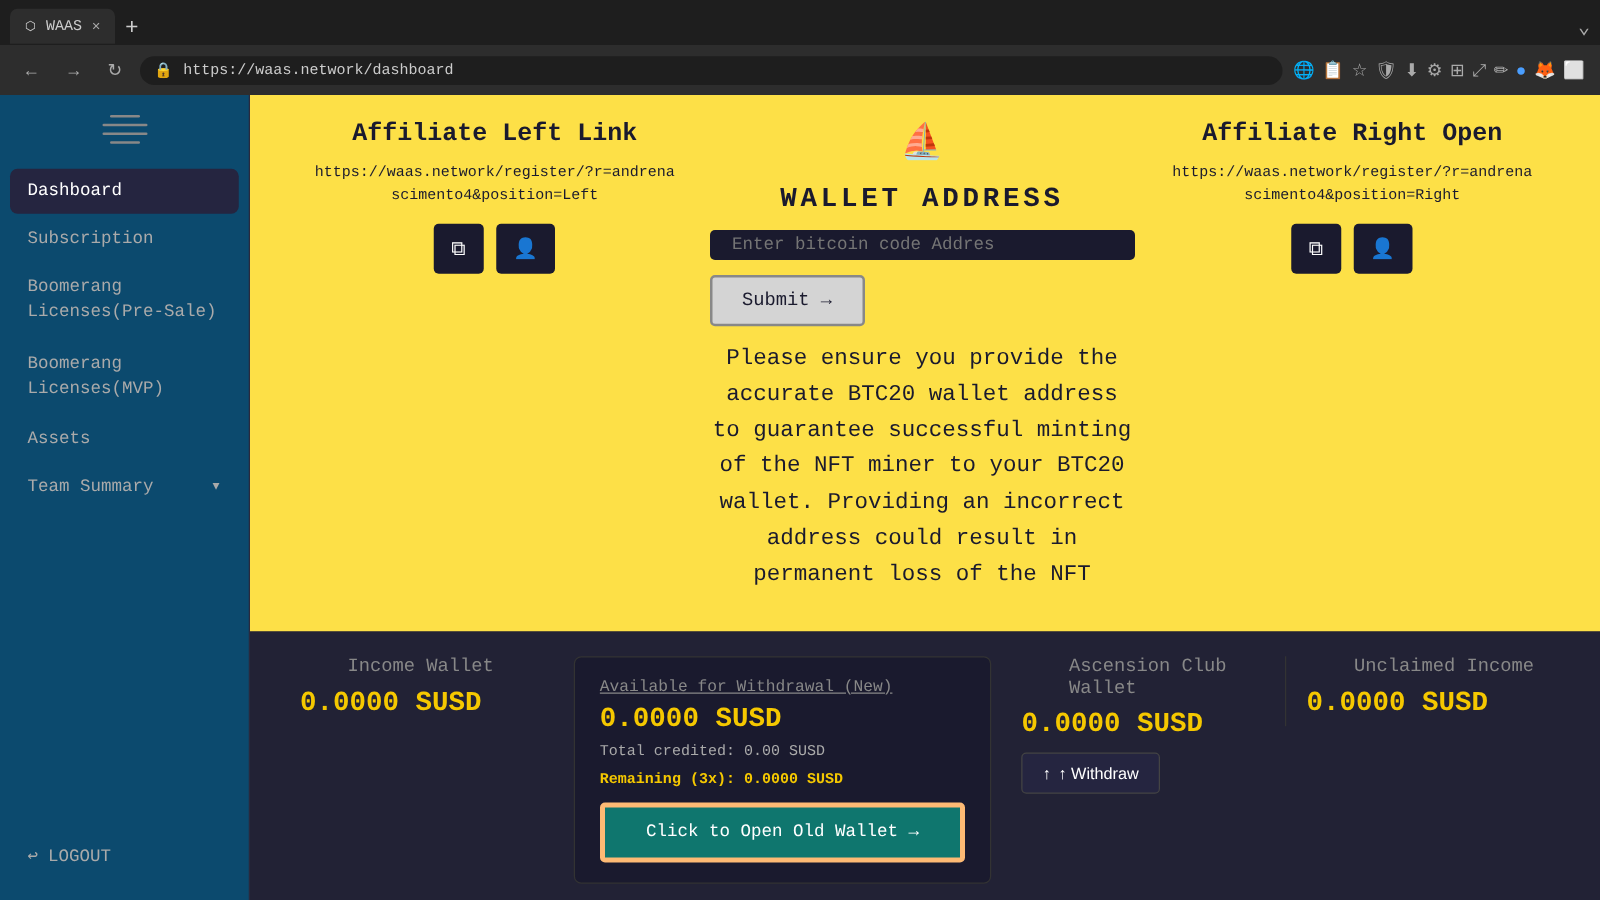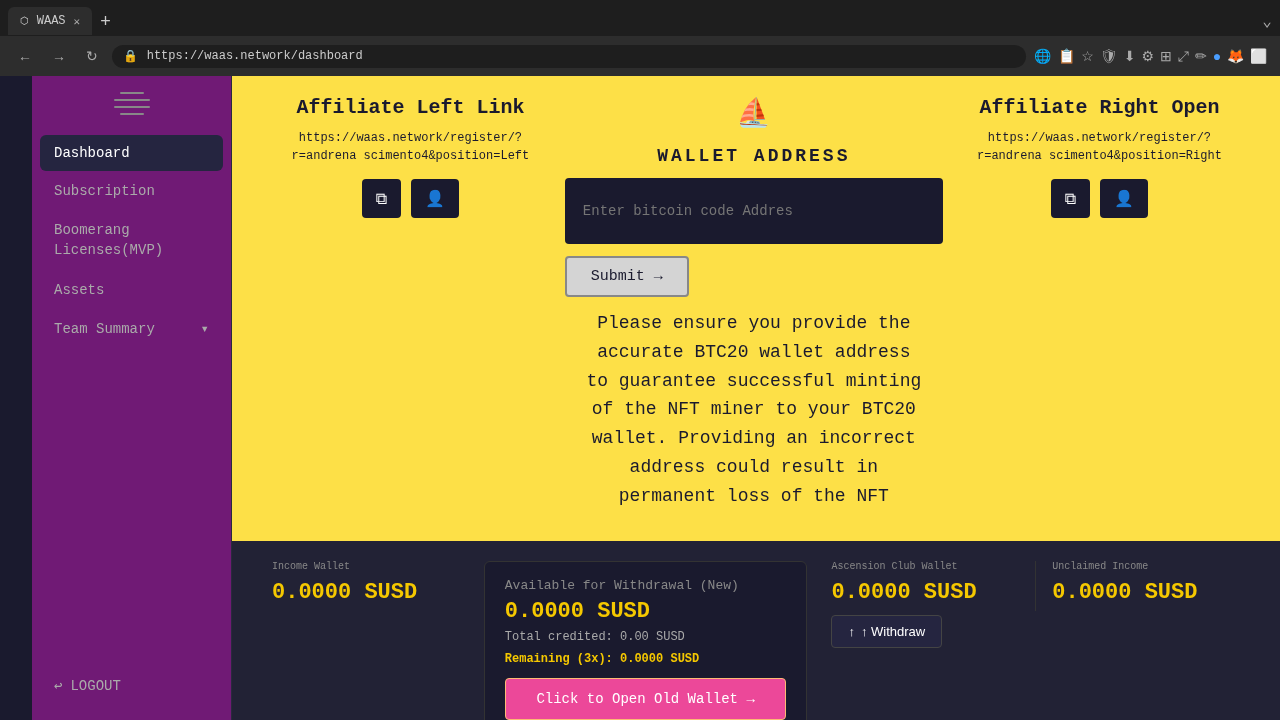--- a/index.html
+++ b/index.html
@@ -31,22 +31,22 @@
     }
     .address-bar .url-text { flex: 1; color: #ccc; }
     .browser-actions { display: flex; gap: 6px; align-items: center; }
     .browser-action-btn { background: none; border: none; color: #aaa; font-size: 14px; cursor: pointer; }
 
     
     .app-wrapper { display: flex; width: 1280px; margin-top: 76px; height: calc(720px - 76px); }
 
     
     .sidebar {
-      width: 200px; background: #701a75; padding: 16px 0; flex-shrink: 0;
-      display: flex; flex-direction: column; border-right: 1px solid #2a2a3e; margin-left: 32px;
+      width: 200px; background: #0c4a6e; padding: 16px 0; flex-shrink: 0;
+      display: flex; flex-direction: column; border-right: 1px solid #2a2a3e;
     }
     .sidebar-logo {
       display: flex; flex-direction: column; align-items: center; margin-bottom: 20px; padding: 0 12px;
     }
     .sidebar-bars { display: flex; flex-direction: column; align-items: center; gap: 2px; }
     .bar-line { height: 2px; background: #888; border-radius: 1px; }
 
     .sidebar-nav { display: flex; flex-direction: column; gap: 2px; padding: 0 8px; flex: 1; }
     .nav-item {
       padding: 10px 14px; border-radius: 6px; cursor: pointer; font-size: 14px;
@@ -63,27 +63,27 @@
     .main-content { flex: 1; overflow-y: auto; background: #1a1a2e; }
 
     
     .yellow-section {
       background: #fde047; padding: 20px 40px 30px; position: relative;
       display: flex; gap: 16px; align-items: flex-start;
     }
     .wallet-center { flex: 1; display: flex; flex-direction: column; align-items: center; gap: 12px; }
     .wallet-icon-top { font-size: 28px; color: #e53935; margin-bottom: 4px; }
     .wallet-address-label {
-      font-family: 'Courier New', monospace; font-size: 18px; font-weight: bold;
+      font-family: 'Courier New', monospace; font-size: 22px; font-weight: bold;
       letter-spacing: 3px; color: #1a1a2e; text-align: right;
     }
     .wallet-input {
-      background: #1a1a2e; color: #888; border: none; padding: 25px 18px;
+      background: #1a1a2e; color: #888; border: none; padding: 4px 18px;
       border-radius: 4px; font-family: 'Courier New', monospace; font-size: 14px;
-      width: 378px; outline: none;
+      width: 340px; outline: none;
     }
     .submit-btn {
       background: #d4d4d4; color: #1a1a2e; border: 2px solid #888; padding: 10px 24px;
       border-radius: 4px; font-size: 15px; cursor: pointer; font-family: 'Courier New', monospace;
       display: flex; align-items: center; gap: 8px; align-self: flex-start;
     }
     .wallet-warning {
       font-size: 18px; color: #1a1a2e; line-height: 1.6; max-width: 340px; text-align: center;
     }
 
@@ -93,33 +93,33 @@
     .affiliate-btns { display: flex; gap: 10px; justify-content: center; }
     .aff-btn {
       background: #1a1a2e; color: #fff; border: none; padding: 10px 14px;
       border-radius: 4px; cursor: pointer; font-size: 16px;
     }
 
     
     .wallet-cards { display: flex; gap: 0; background: #222235; padding: 20px 24px; align-items: flex-start; }
     .wallet-card { flex: 1; padding: 0 16px; }
     .wallet-card + .wallet-card { border-left: 1px solid #333; }
-    .card-label { font-size: 10px; color: #888; margin-bottom: 8px; }
+    .card-label { font-size: 15px; color: #888; margin-bottom: 8px; margin-left: 38px; }
     .card-amount { font-size: 22px; color: #f5c800; font-weight: bold; margin-bottom: 6px; }
     .card-remaining { font-size: 12px; color: #f5c800; margin-top: 4px; font-weight: bold; }
 
     .withdrawal-card {
       background: #1a1a2e; border: 1px solid #333; border-radius: 6px;
       padding: 16px 20px; flex: 1.5; margin: 0 8px;
     }
-    .available-label { font-size: 13px; color: #888; margin-bottom: 6px; }
+    .available-label { font-size: 13px; color: #888; margin-bottom: 6px; text-decoration: underline; }
     .available-amount { font-size: 22px; color: #f5c800; font-weight: bold; margin-bottom: 6px; }
     .total-credited { font-size: 12px; color: #aaa; margin-bottom: 8px; }
     .open-old-wallet-btn {
-      display: block; width: 100%; background: #ec4899; border: 1px solid #fdba74;
+      display: block; width: 100%; background: #0f766e; border: 4px solid #fdba74;
       color: #fff; padding: 12px; text-align: center; font-size: 14px;
       cursor: pointer; border-radius: 4px; margin-top: 12px;
       font-family: 'Courier New', monospace;
     }
 
     .withdraw-btn {
       background: #252540; border: 1px solid #444; color: #fff; padding: 8px 16px;
       border-radius: 4px; cursor: pointer; font-size: 13px; display: flex; align-items: center; gap: 6px;
       margin-top: 10px;
     }
@@ -186,20 +186,23 @@
     </div>
 
     <div class="sidebar-nav">
       <div class="nav-item active">
         <span>Dashboard</span>
       </div>
       <div class="nav-item">
         <span>Subscription</span>
       </div>
       <div class="nav-item" style="line-height:1.4;">
+        <span>Boomerang Licenses(Pre-Sale)</span>
+      </div>
+      <div class="nav-item" style="line-height:1.4;">
         <span>Boomerang Licenses(MVP)</span>
       </div>
       <div class="nav-item">
         <span>Assets</span>
       </div>
       <div class="nav-item has-arrow">
         <span>Team Summary</span>
         <span>▾</span>
       </div>
     </div>

